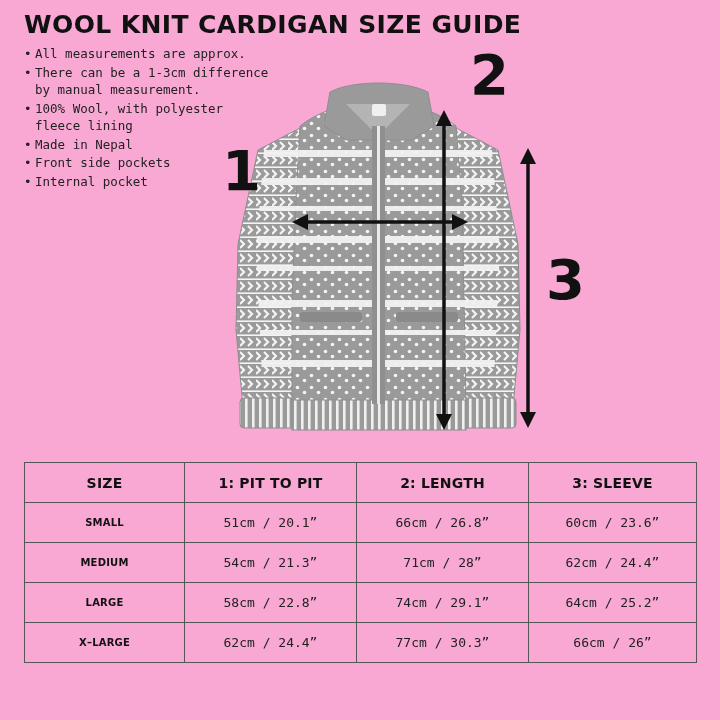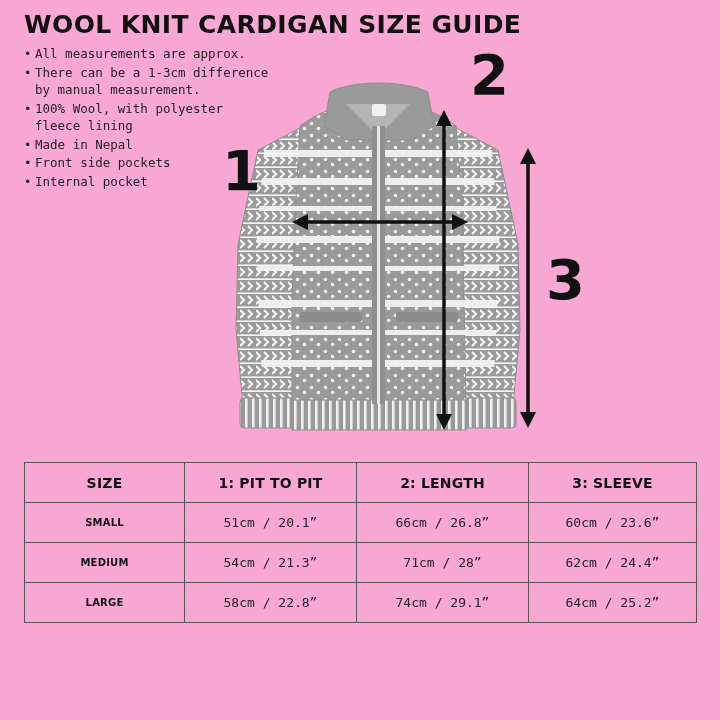--- a/index.html
+++ b/index.html
@@ -276,17 +276,23 @@
           <td class="val">54cm / 21.3”</td>
           <td class="val">71cm / 28”</td>
           <td class="val">62cm / 24.4”</td>
         </tr>
         <tr>
           <td class="rowhead">LARGE</td>
           <td class="val">58cm / 22.8”</td>
           <td class="val">74cm / 29.1”</td>
           <td class="val">64cm / 25.2”</td>
         </tr>
+        <tr>
+          <td class="rowhead">X–LARGE</td>
+          <td class="val">62cm / 24.4”</td>
+          <td class="val">77cm / 30.3”</td>
+          <td class="val">66cm / 26”</td>
+        </tr>
       </tbody>
     </table>
   </div>
 
 </div>
 
 </body></html>

